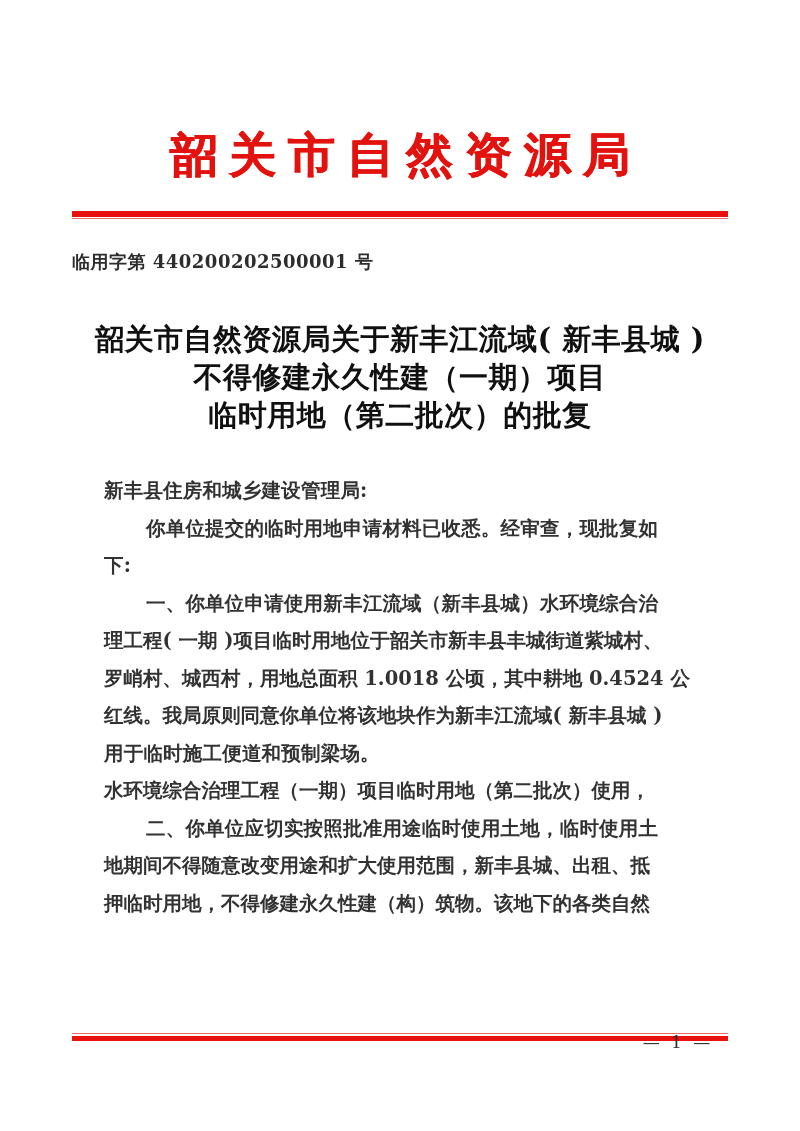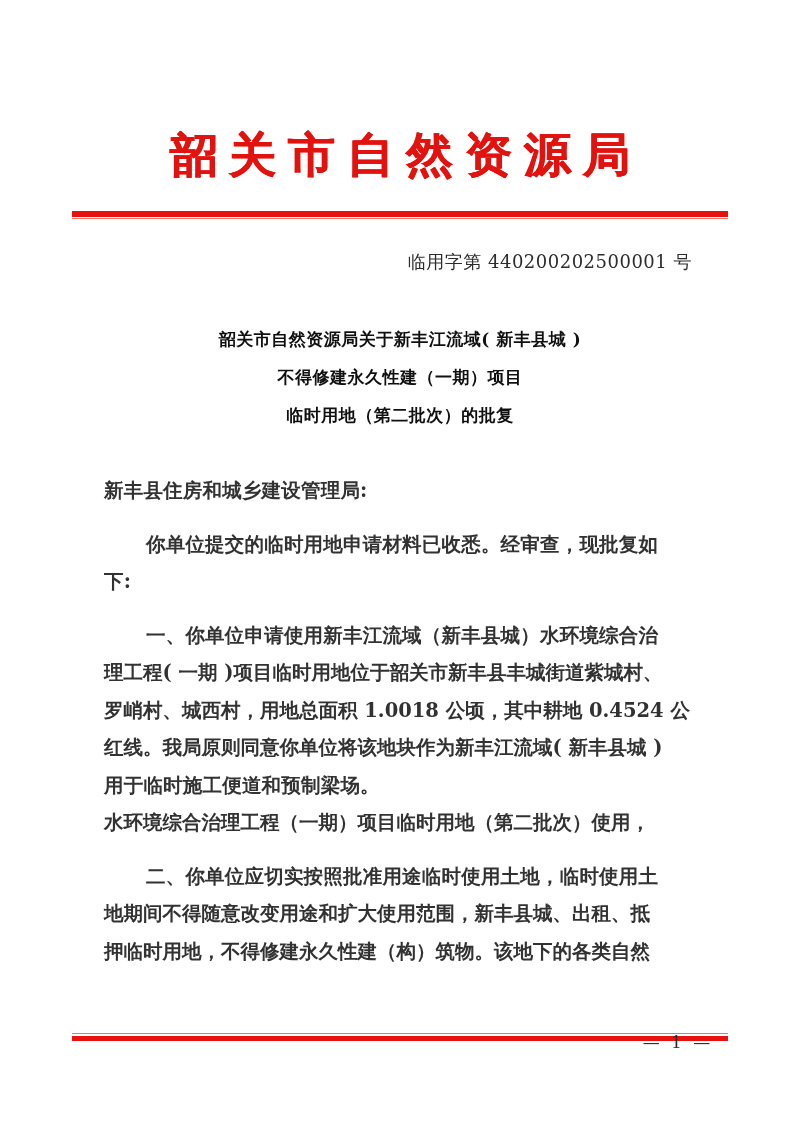--- a/index.html
+++ b/index.html
@@ -59,23 +59,23 @@
     height: 1px;
     background: #f0706c;
   }
 
   
   .doc-number-row {
     position: absolute;
     top: 250px;
     left: 72px;
     width: 640px;
-    text-align: right;
     padding-right: 20px;
     box-sizing: border-box;
+    font-weight: bold;
   }
   .doc-number {
     font-family: "DejaVu Serif", "Liberation Serif", serif;
     font-size: 18px;
     color: #2d2d2d;
     letter-spacing: 0.5px;
     white-space: nowrap;
   }
 
   
@@ -83,21 +83,21 @@
     position: absolute;
     top: 320px;
     left: 85px;
     width: 630px;
     text-align: center;
   }
   .doc-title-line {
     display: block;
     font-family: "DejaVu Serif", "Liberation Serif", serif;
     font-weight: bold;
-    font-size: 17px;
+    font-size: 29px;
     line-height: 38px;
     color: #101010;
     letter-spacing: 0.5px;
     white-space: nowrap;
   }
 
   
   .body-block {
     position: absolute;
     top: 472px;
@@ -109,21 +109,20 @@
     display: block;
     font-family: "DejaVu Serif", "Liberation Serif", serif;
     font-size: 19.5px;
     line-height: 37.5px;
     color: #323232;
     letter-spacing: 0.2px;
     white-space: nowrap;
   }
   .body-line.indent-2 {
     padding-left: 42px;
-    margin-top: 16px;
   }
   .body-line.tight {
     letter-spacing: 0px;
   }
 
   
   .footer-rule {
     position: absolute;
     top: 1036px;
     left: 72px;

